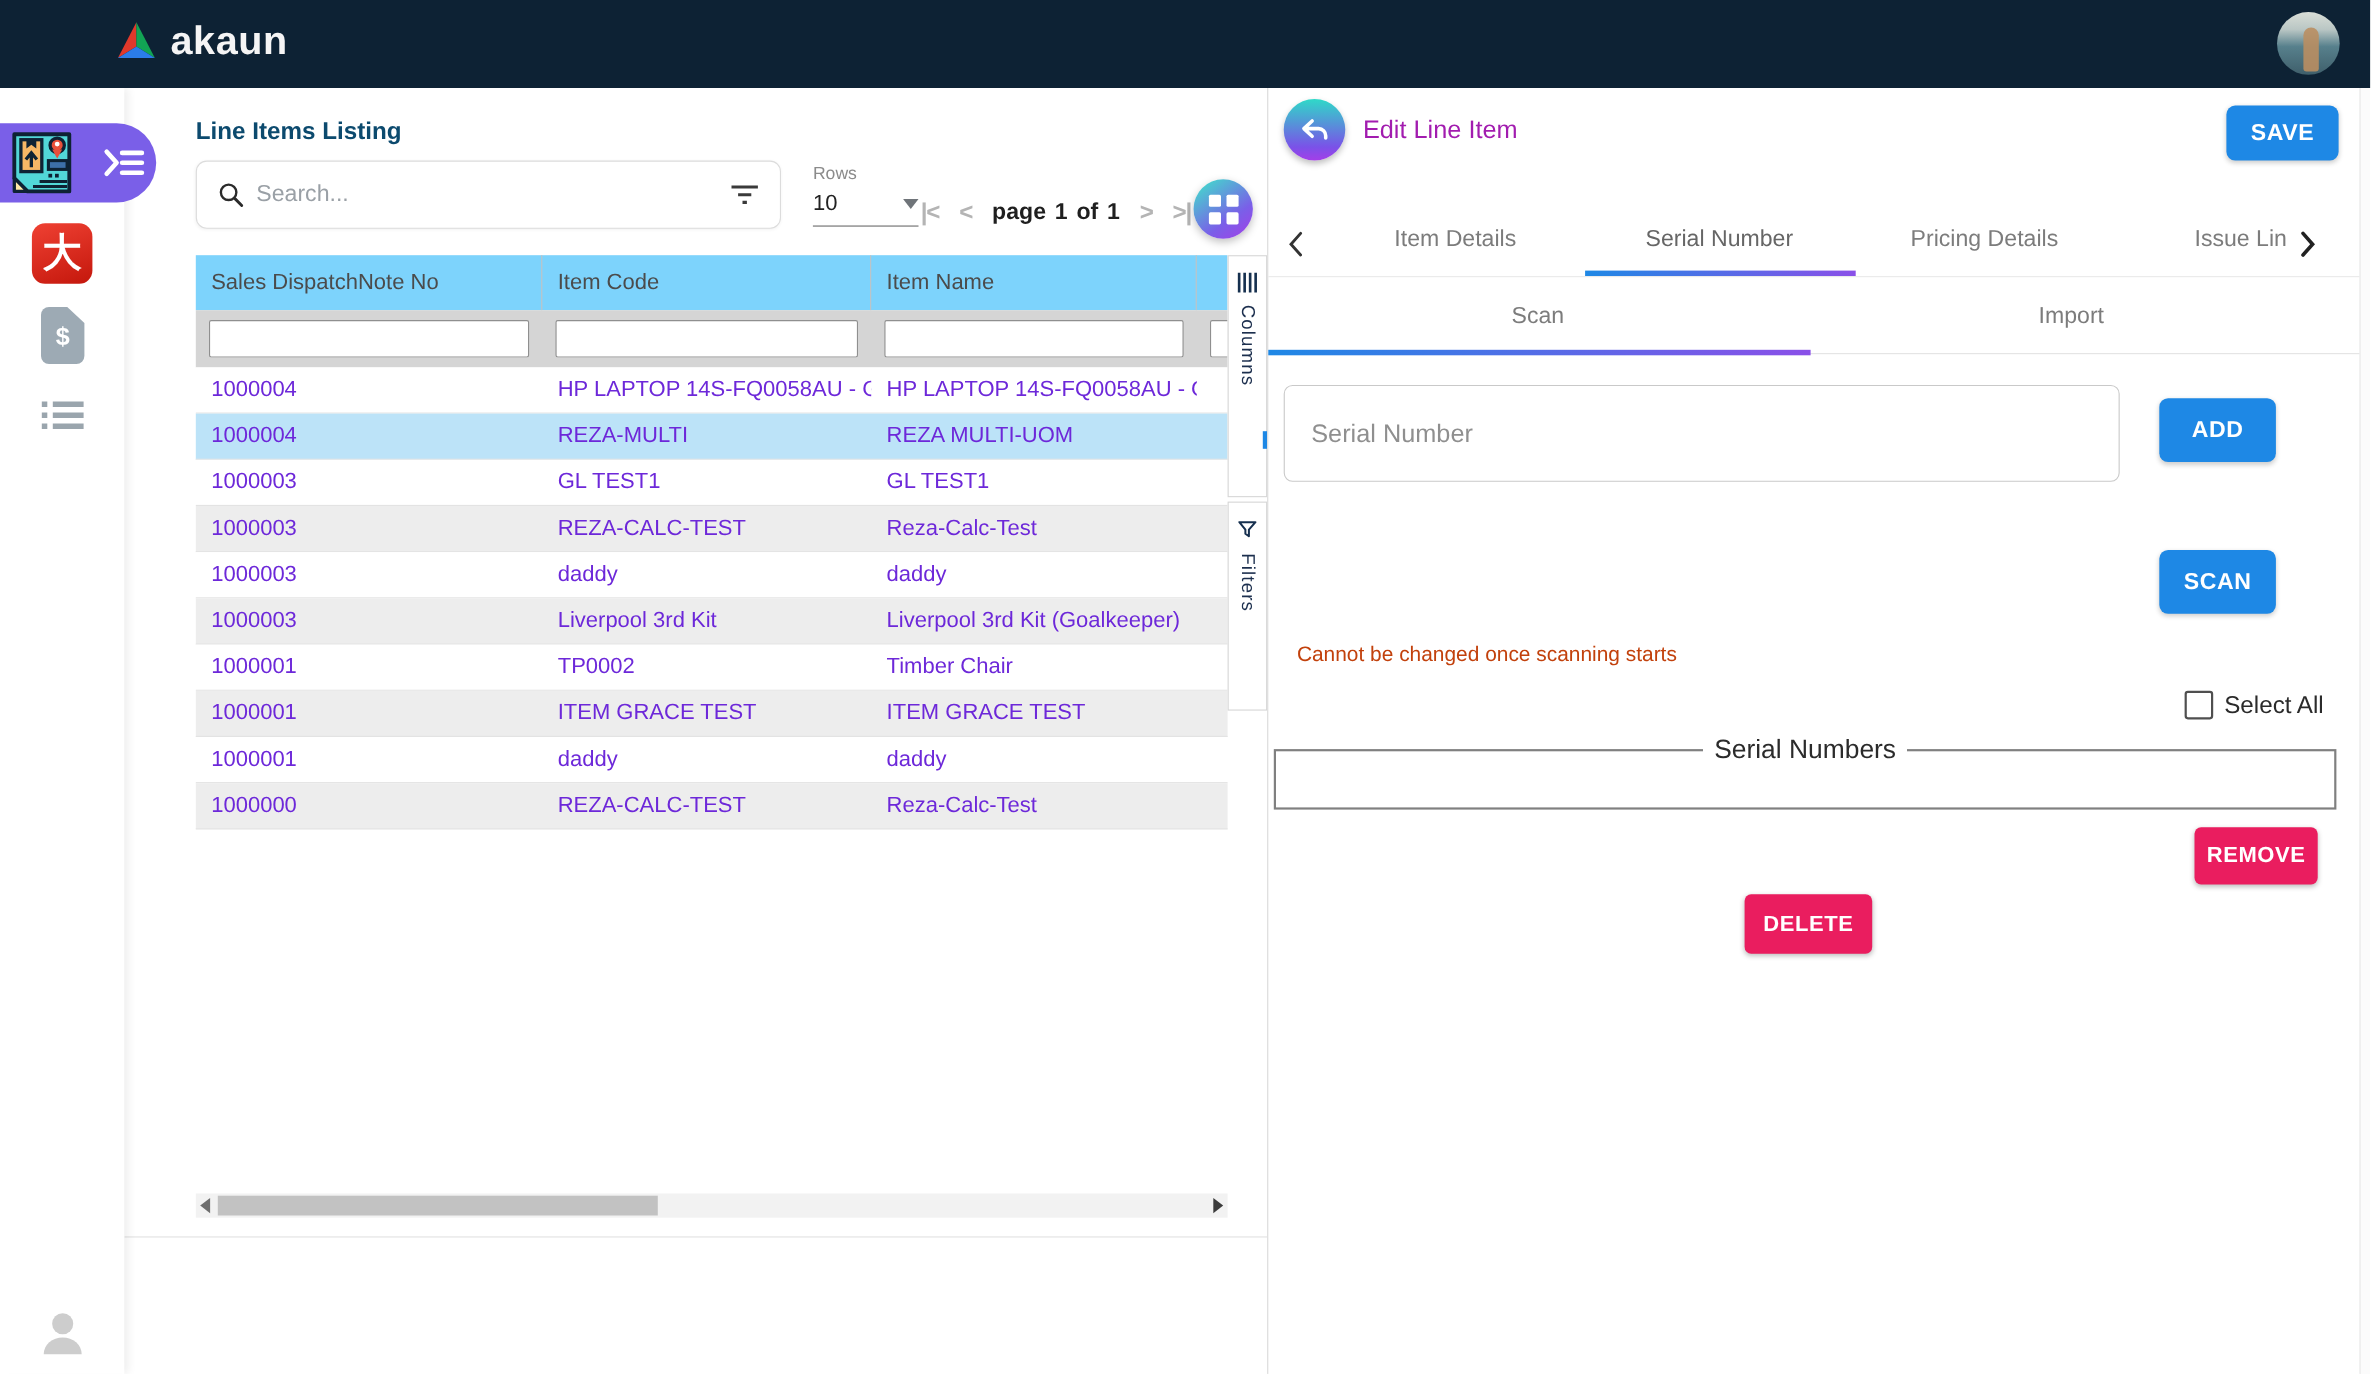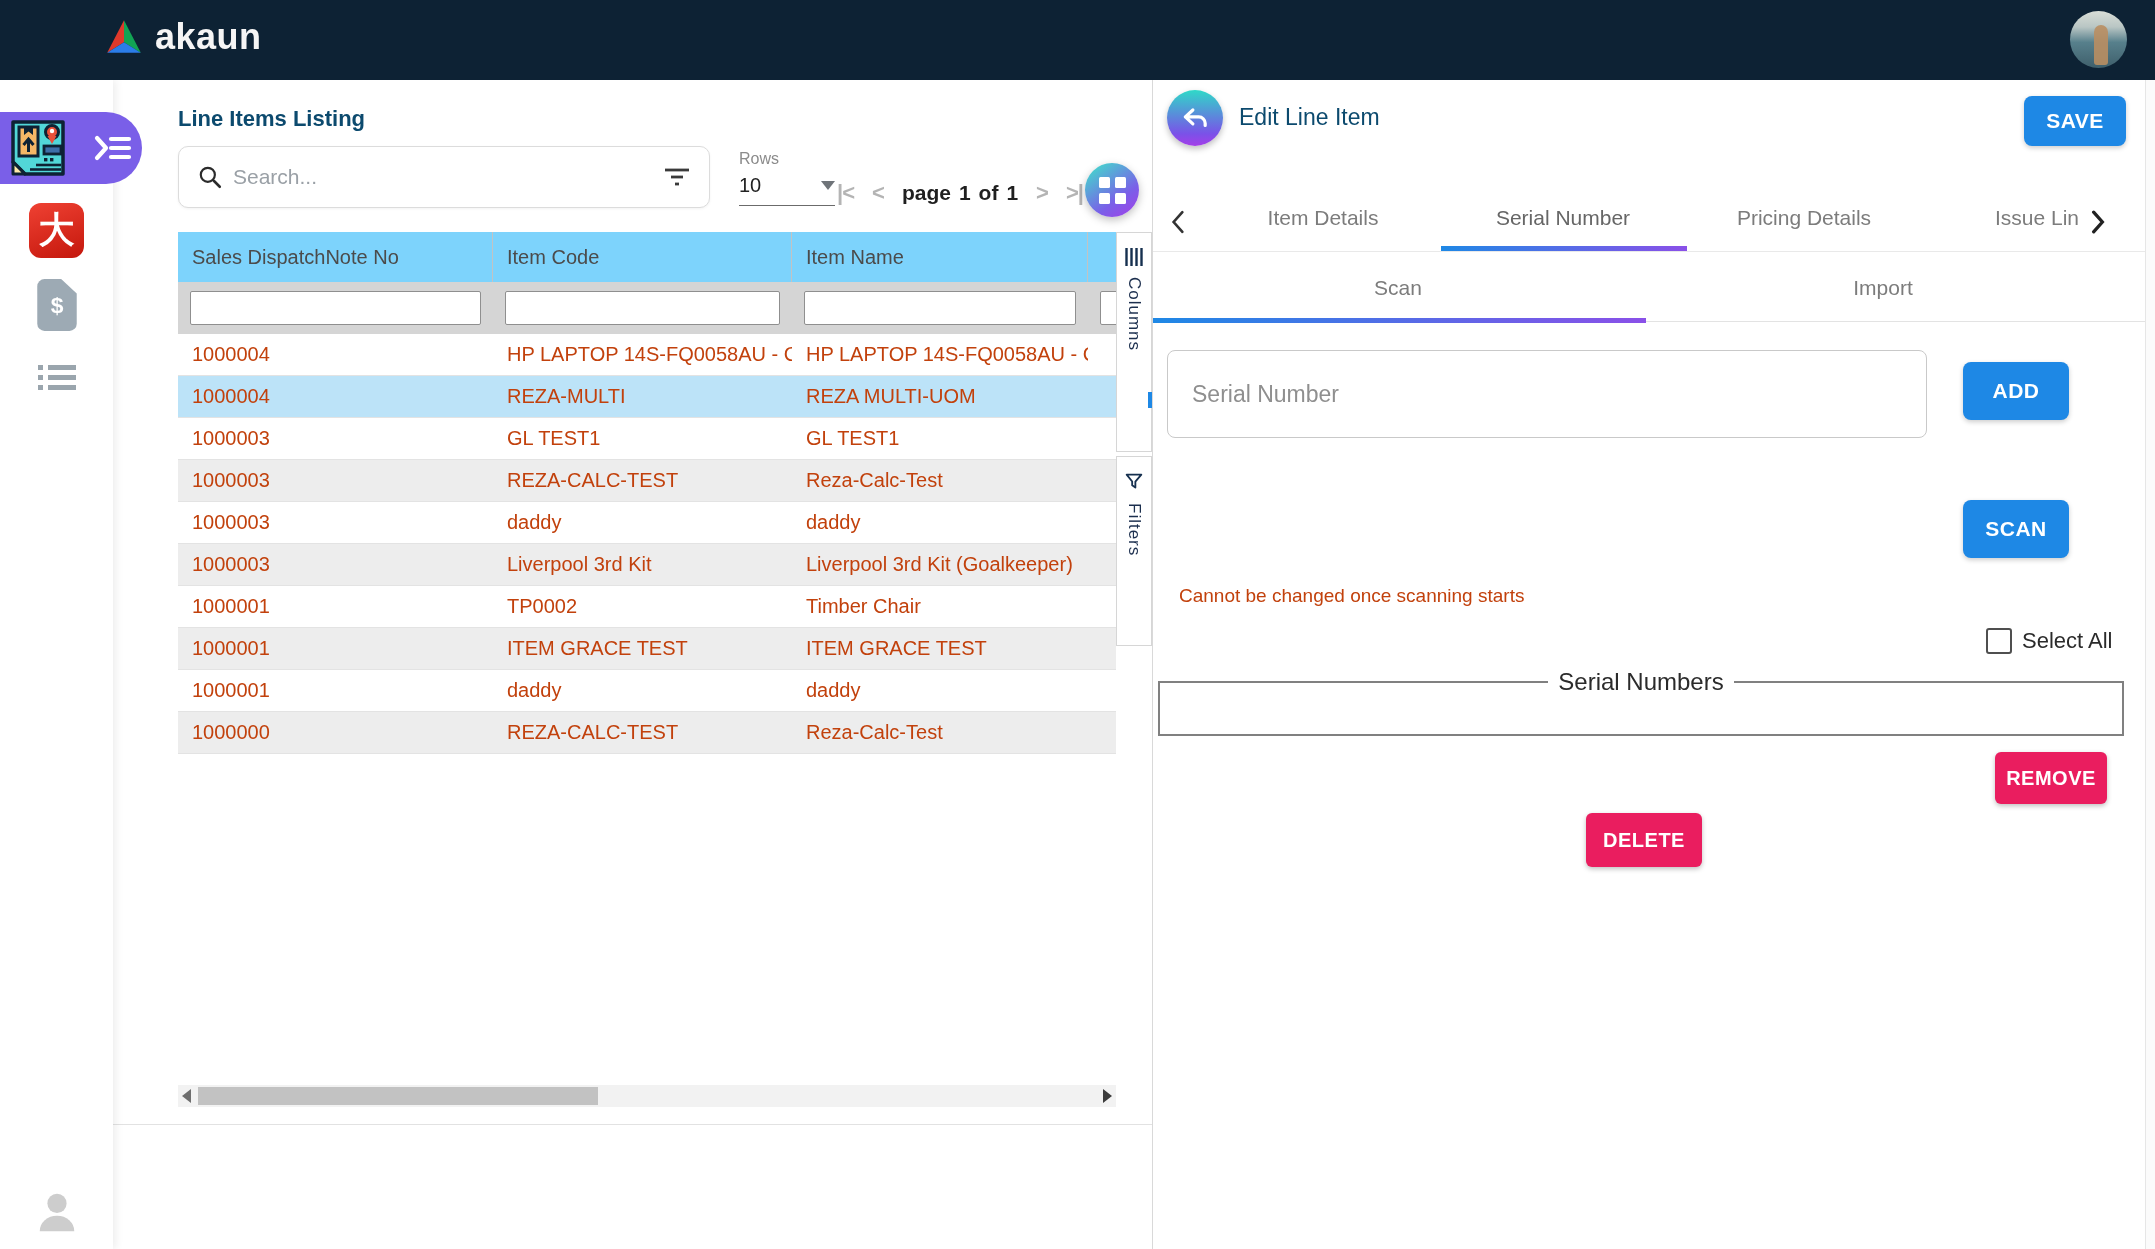--- a/index.html
+++ b/index.html
@@ -63,21 +63,21 @@
   
   .tablewrap { position:absolute; left:65px; top:152px; width:938px; }
   .thead, .tfilter, .trow { display:grid; grid-template-columns:315px 299px 296px 28px; }
   .thead { background:#7dd3fc; height:50px; align-items:center; color:#4b4b4b; font-size:20px; }
   .thead .hcell { padding-left:14px; border-right:1px solid #c3c3c3; height:100%; display:flex; align-items:center; overflow:hidden; white-space:nowrap; }
   .thead .hcell:last-child { border-right:none; }
   .tfilter { background:#d5d5d5; height:52px; align-items:center; }
   .tfilter .fcell { padding:0 12px; overflow:hidden; }
   .tfilter input { width:100%; height:34px; border:1px solid #8f8f8f; border-radius:2px; background:#fff;
              font-size:18px; padding:0 8px; outline:none; min-width:60px; }
-  .trow { height:42px; align-items:center; font-size:20px; color:#c2410c; background:#fff;
+  .trow { height:42px; align-items:center; font-size:20px; color:#6d28d9; background:#fff;
              border-bottom:1px solid #e3e3e3; cursor:pointer; }
   .trow:nth-child(even) { background:#ededed; }
   .trow.sel { background:#bce3f8; }
   .trow span { padding-left:14px; overflow:hidden; white-space:nowrap; }
 
   
   .hscroll { position:absolute; left:65px; top:1005px; width:938px; height:22px; background:#f2f2f2;
              display:flex; align-items:center; }
   .hs-arrow { width:0; height:0; border-top:7px solid transparent; border-bottom:7px solid transparent; margin:0 4px; }
   .hs-left { border-right:9px solid #6e6e6e; }
@@ -95,21 +95,21 @@
 
   
   .panel { position:absolute; left:1152px; top:80px; right:0; bottom:0; background:#fff;
            border-left:1px solid #d9d9d9; }
   .vscroll { position:absolute; right:0; top:0; bottom:0; width:10px; background:#fbfbfb;
            border-left:1px solid #e6e6e6; }
   .back-btn { position:absolute; left:14px; top:10px; width:56px; height:56px; border-radius:50%;
            background:linear-gradient(180deg,#2fd9c8 0%,#7a52e8 78%,#a43ee8 100%);
            display:flex; align-items:center; justify-content:center; cursor:pointer;
            box-shadow:0 3px 6px rgba(0,0,0,.25); }
-  .panel-title { position:absolute; left:86px; top:24px; font-size:23px; color:#0c4a6e; font-weight:500; }
+  .panel-title { position:absolute; left:86px; top:24px; font-size:23px; color:#a21caf; font-weight:500; }
   .btn-blue { background:#1e88e5; color:#fff; font-weight:bold; border:none; border-radius:8px;
            font-size:21px; letter-spacing:.5px; cursor:pointer; box-shadow:0 2px 5px rgba(0,0,0,.2);
            font-family:"Liberation Sans",sans-serif; }
   .save-btn { position:absolute; left:871px; top:16px; width:102px; height:50px; }
   .tabs-strip { position:absolute; left:0; top:108px; width:1003px; height:64px; overflow:hidden; }
   .tab { position:absolute; top:18px; transform:translateX(-50%); font-size:21px; color:#7c7c7c;
            white-space:nowrap; cursor:pointer; }
   .tab.active { color:#666; }
   .tab-chevron { position:absolute; top:22px; cursor:pointer; }
   .tab-underline { position:absolute; left:288px; top:166px; width:246px; height:5px;

